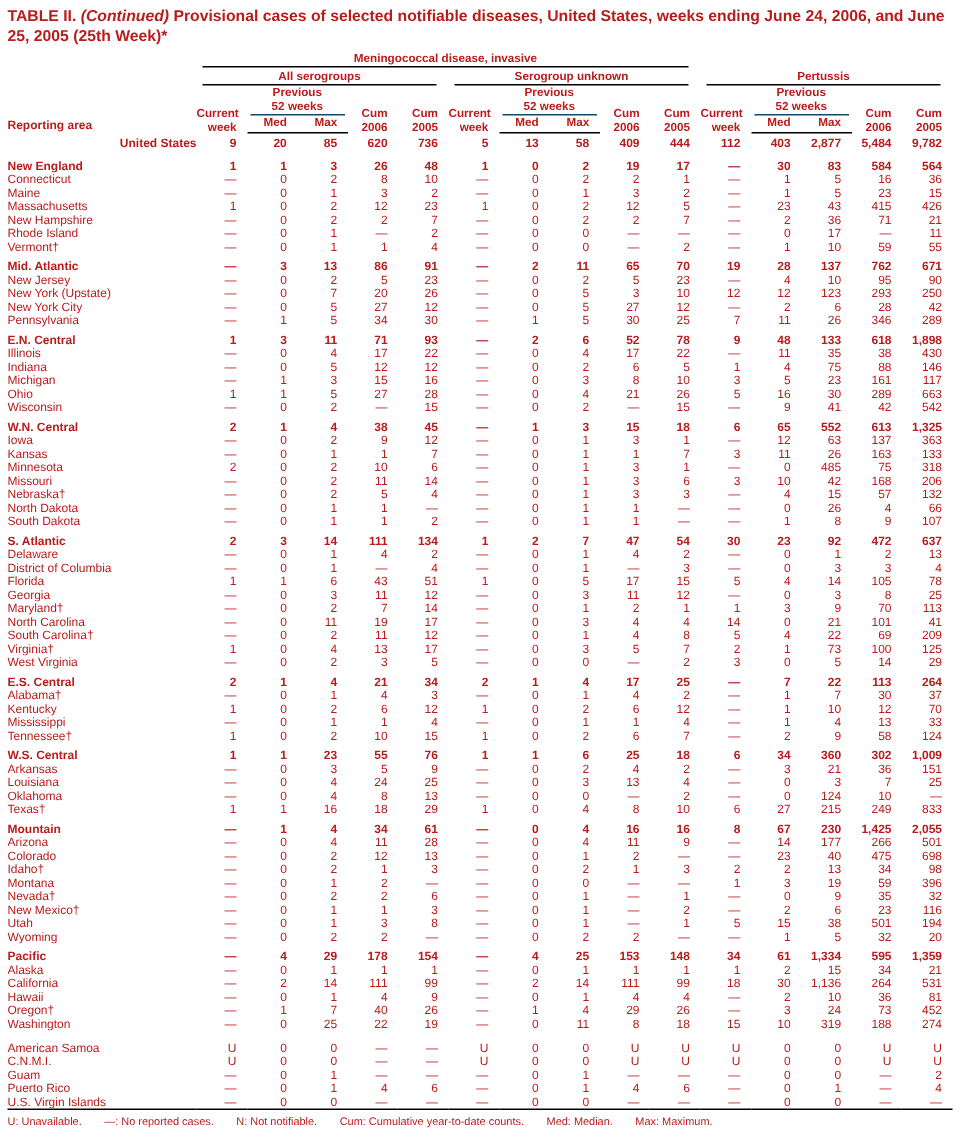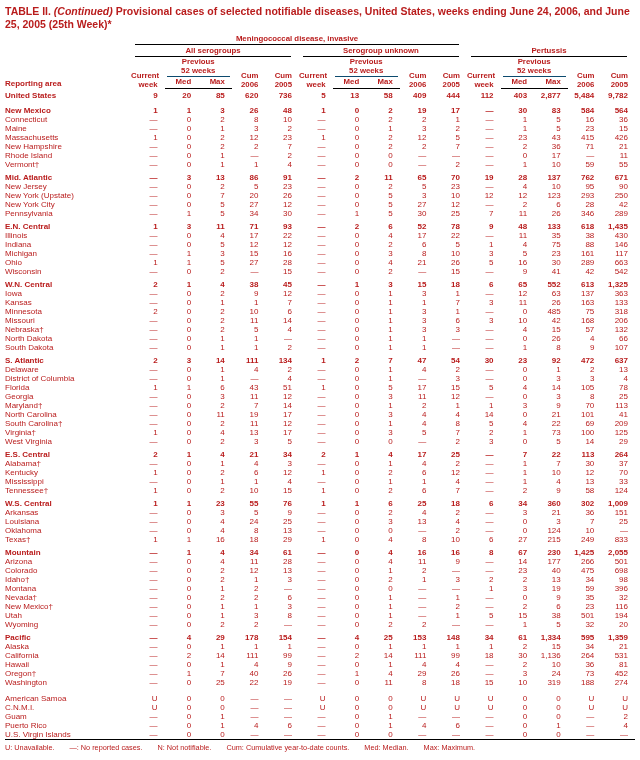--- a/index.html
+++ b/index.html
@@ -24,21 +24,21 @@
   .prev-stack .l2{text-align:center;line-height:9px;border-bottom:1px solid #0c4a6e;padding-bottom:1px;}
   tr.hbot th{border-bottom:1.5px solid #000;}
   tr.hbot th.mm{padding-bottom:2px;}
   tbody{border-bottom:1.5px solid #000;}
   td{font-size:8px;line-height:9px;padding:0;white-space:nowrap;overflow:hidden;}
   td.area{text-align:left;}
   td.num{text-align:right;padding-right:7px;font-family:"Liberation Sans","DejaVu Sans",sans-serif;}
   tr.bold td{font-weight:bold;}
   tr.gap td{padding-top:4px;}
   tr.biggap td{padding-top:7px;}
-  tr.usrow td{padding-top:2px;padding-bottom:2px;}
+  tr.usrow td{padding-top:2px;padding-bottom:2px;text-align:right;}
   .footnotes{margin-top:3px;font-size:7.3px;line-height:9.5px;}
   .legend{display:flex;flex-wrap:nowrap;}
   .legend span{margin-right:15px;white-space:nowrap;}
   .fnline{white-space:nowrap;}
 </style>
 </head>
 <body>
 
 <div class="page">
 
@@ -162,21 +162,21 @@
           <td class="num">58</td>
           <td class="num">409</td>
           <td class="num">444</td>
           <td class="num">112</td>
           <td class="num">403</td>
           <td class="num">2,877</td>
           <td class="num">5,484</td>
           <td class="num">9,782</td>
         </tr>
         <tr class="bold gap">
-          <td class="area">New Mexico</td>
+          <td class="area">New England</td>
           <td class="num">1</td>
           <td class="num">1</td>
           <td class="num">3</td>
           <td class="num">26</td>
           <td class="num">48</td>
           <td class="num">1</td>
           <td class="num">0</td>
           <td class="num">2</td>
           <td class="num">19</td>
           <td class="num">17</td>
@@ -393,21 +393,21 @@
           <td class="num">93</td>
           <td class="num">—</td>
           <td class="num">2</td>
           <td class="num">6</td>
           <td class="num">52</td>
           <td class="num">78</td>
           <td class="num">9</td>
           <td class="num">48</td>
           <td class="num">133</td>
           <td class="num">618</td>
-          <td class="num">1,435</td>
+          <td class="num">1,898</td>
         </tr>
         <tr>
           <td class="area">Illinois</td>
           <td class="num">—</td>
           <td class="num">0</td>
           <td class="num">4</td>
           <td class="num">17</td>
           <td class="num">22</td>
           <td class="num">—</td>
           <td class="num">0</td>

